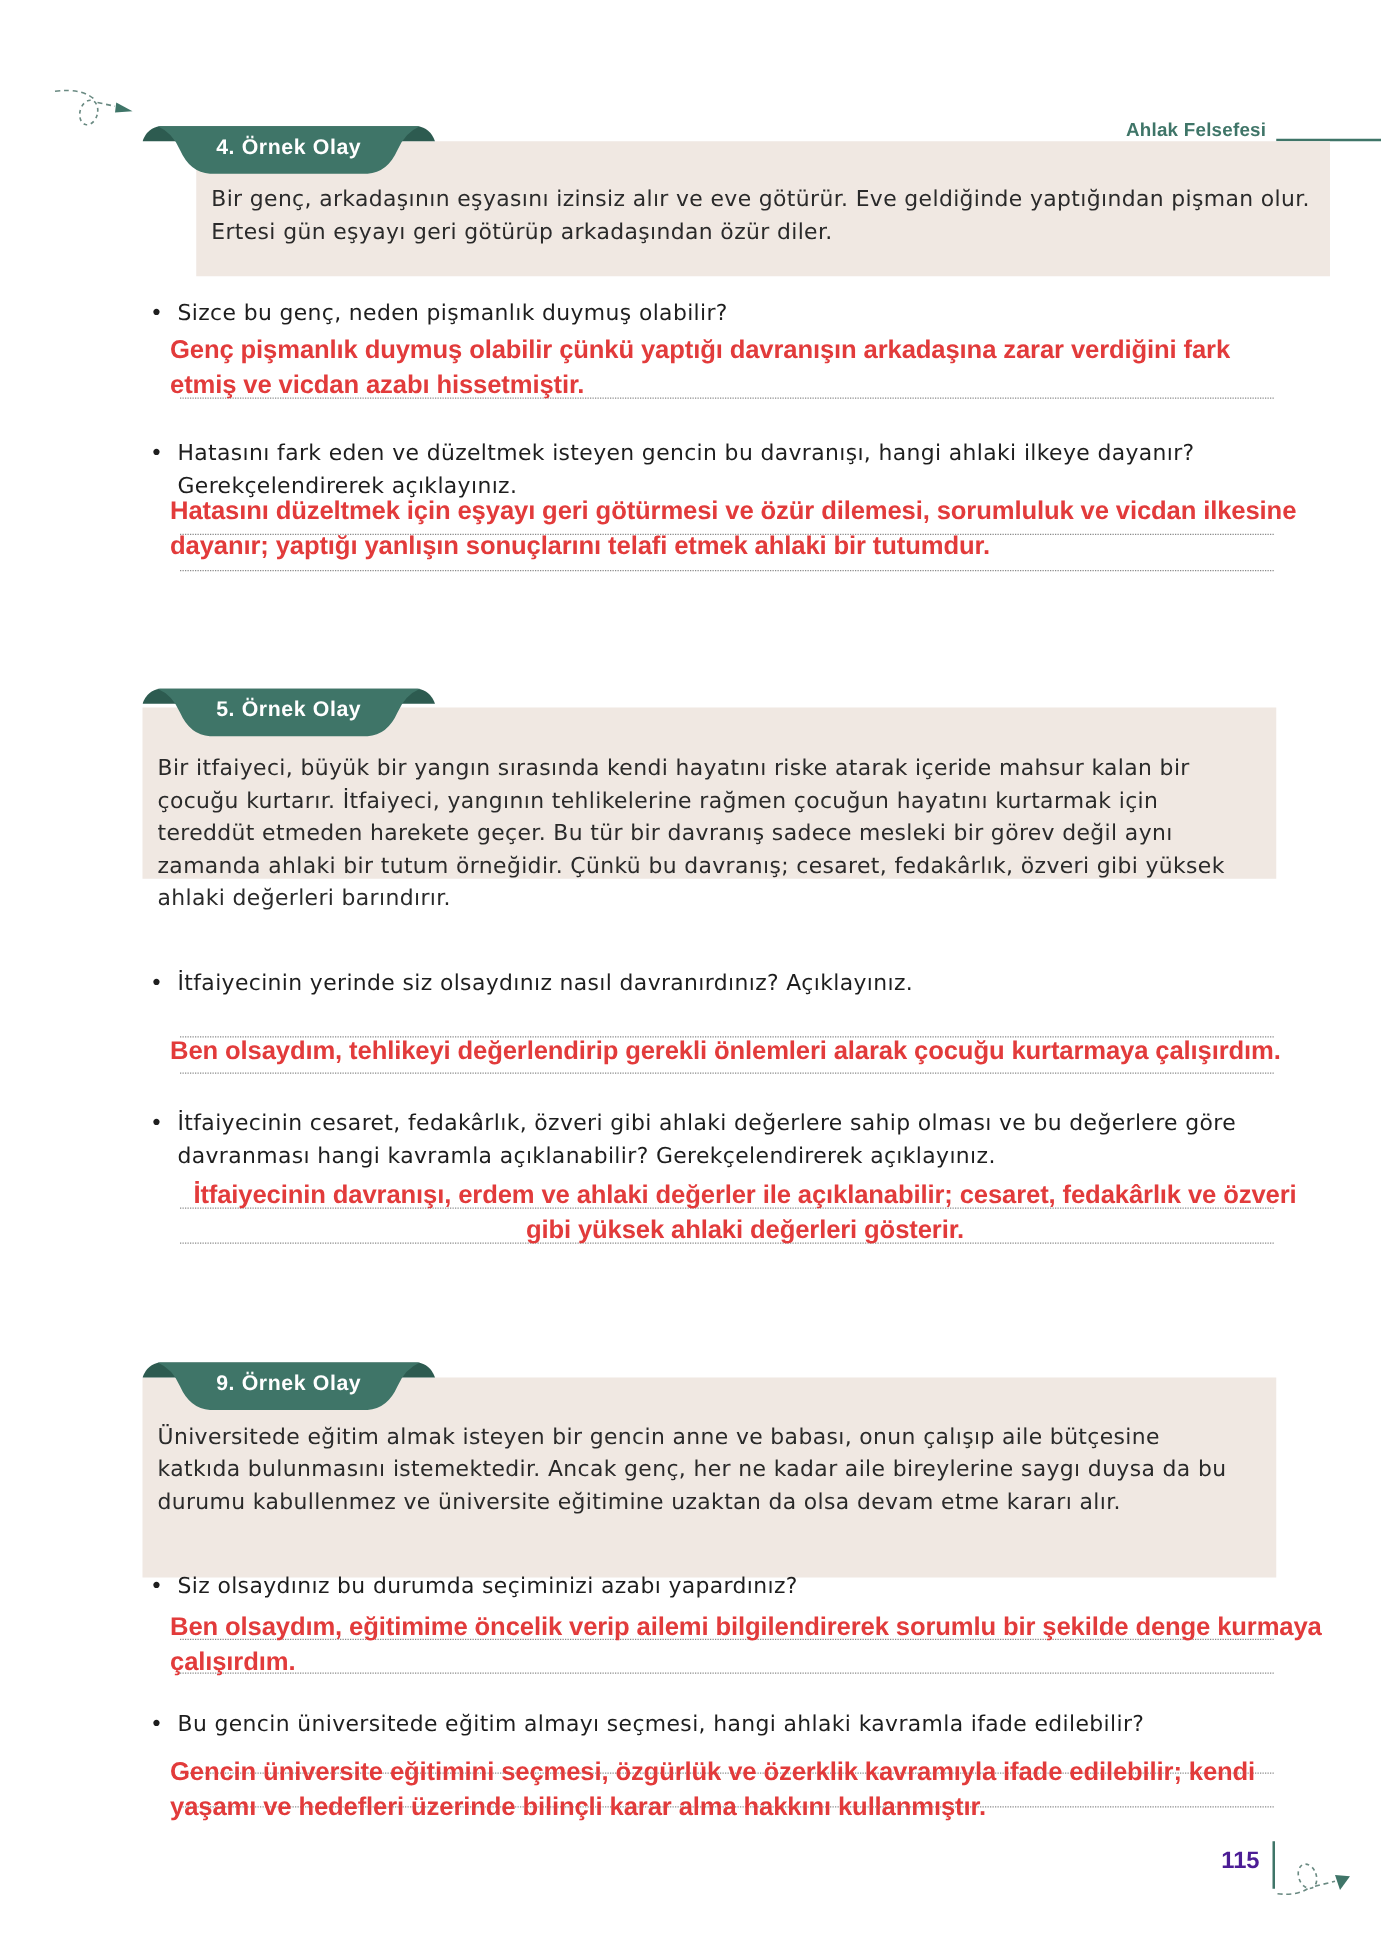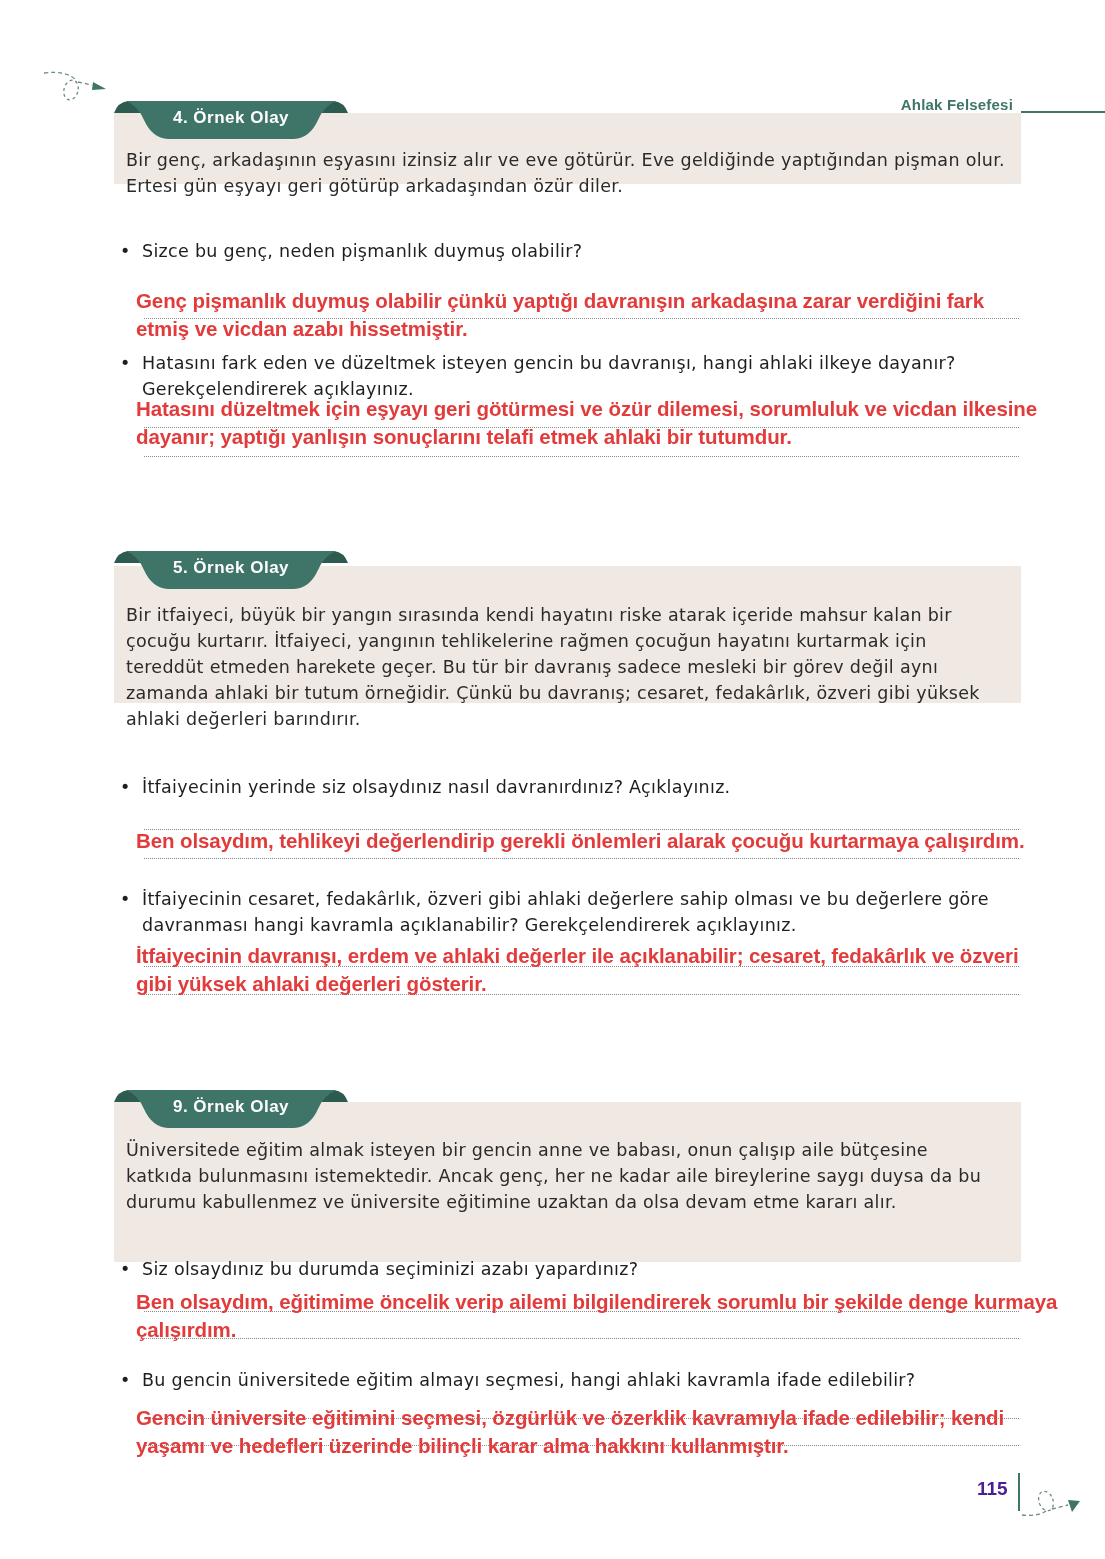--- a/index.html
+++ b/index.html
@@ -36,37 +36,37 @@
   <span class="header-line"></span>
 </div>
 
 <svg class="deco-top" viewBox="0 0 70 40">
   <path d="M4 5 C 20 3, 30 6, 36 12" fill="none" stroke="#6a8a82" stroke-width="1.3" stroke-dasharray="4 3"></path>
   <ellipse cx="31" cy="22" rx="7" ry="10" fill="none" stroke="#6a8a82" stroke-width="1.3" stroke-dasharray="3 3" transform="rotate(15 31 22)"></ellipse>
   <path d="M38 14 L 52 17" fill="none" stroke="#6a8a82" stroke-width="1.3" stroke-dasharray="4 3"></path>
   <polygon points="53,14 66,21 52,22" fill="#3f7568"></polygon>
 </svg>
 
-<div class="case" style="top:113px; height:71px;">
+<div class="case" style="top:113px; height:108px;margin-left:43px;">
   <div class="case-text" style="padding-top:34px;">Bir genç, arkadaşının eşyasını izinsiz alır ve eve götürür. Eve geldiğinde yaptığından pişman olur. Ertesi gün eşyayı geri götürüp arkadaşından özür diler.</div>
 </div>
 <div class="ribbon" style="top:100px;">
   <svg width="234" height="40" viewBox="0 0 234 40">
     <path d="M0 13 Q 4 2 14 1 L 220 1 Q 230 2 234 13 Z" fill="#2d5b50"></path>
     <path d="M12 1 L 222 1 Q 210 6 204 20 Q 196 38 180 39 L 54 39 Q 38 38 30 20 Q 24 6 12 1 Z" fill="#3f7568"></path>
   </svg>
   <span class="ribbon-label">4. Örnek Olay</span>
 </div>
 
 <div class="q" style="top:238px; width:900px;">
   <span class="bullet">•</span>
   <span class="qtext">Sizce bu genç, neden pişmanlık duymuş olabilir?</span>
 </div>
 <div class="dots" style="top:318px;"></div>
-<div class="ans" style="top:287px; width:900px;">Genç pişmanlık duymuş olabilir çünkü yaptığı davranışın arkadaşına zarar verdiğini fark etmiş ve vicdan azabı hissetmiştir.</div>
+<div class="ans" style="top:266px; width:900px;">Genç pişmanlık duymuş olabilir çünkü yaptığı davranışın arkadaşına zarar verdiğini fark etmiş ve vicdan azabı hissetmiştir.</div>
 
 <div class="q" style="top:350px; width:880px;">
   <span class="bullet">•</span>
   <span class="qtext">Hatasını fark eden ve düzeltmek isteyen gencin bu davranışı, hangi ahlaki ilkeye dayanır? Gerekçelendirerek açıklayınız.</span>
 </div>
 <div class="dots" style="top:427px;"></div>
 <div class="dots" style="top:456px;"></div>
 <div class="ans" style="top:395px; width:915px;">Hatasını düzeltmek için eşyayı geri götürmesi ve özür dilemesi, sorumluluk ve vicdan ilkesine dayanır; yaptığı yanlışın sonuçlarını telafi etmek ahlaki bir tutumdur.</div>
 
 <div class="case" style="top:566px; height:137px;">
@@ -87,21 +87,21 @@
 <div class="dots" style="top:829px;"></div>
 <div class="dots" style="top:858px;"></div>
 <div class="ans" style="top:827px; width:890px;">Ben olsaydım, tehlikeyi değerlendirip gerekli önlemleri alarak çocuğu kurtarmaya çalışırdım.</div>
 
 <div class="q" style="top:886px; width:900px;">
   <span class="bullet">•</span>
   <span class="qtext">İtfaiyecinin cesaret, fedakârlık, özveri gibi ahlaki değerlere sahip olması ve bu değerlere göre davranması hangi kavramla açıklanabilir? Gerekçelendirerek açıklayınız.</span>
 </div>
 <div class="dots" style="top:966px;"></div>
 <div class="dots" style="top:994px;"></div>
-<div class="ans" style="top:942px; width:920px;">İtfaiyecinin davranışı, erdem ve ahlaki değerler ile açıklanabilir; cesaret, fedakârlık ve özveri gibi yüksek ahlaki değerleri gösterir.</div>
+<div class="ans" style="top:942px; width:920px;text-align:center;">İtfaiyecinin davranışı, erdem ve ahlaki değerler ile açıklanabilir; cesaret, fedakârlık ve özveri gibi yüksek ahlaki değerleri gösterir.</div>
 
 <div class="case" style="top:1102px; height:160px;">
   <div class="case-text" style="padding-top:35px; width:870px;">Üniversitede eğitim almak isteyen bir gencin anne ve babası, onun çalışıp aile bütçesine katkıda bulunmasını istemektedir. Ancak genç, her ne kadar aile bireylerine saygı duysa da bu durumu kabullenmez ve üniversite eğitimine uzaktan da olsa devam etme kararı alır.</div>
 </div>
 <div class="ribbon" style="top:1089px;">
   <svg width="234" height="40" viewBox="0 0 234 40">
     <path d="M0 13 Q 4 2 14 1 L 220 1 Q 230 2 234 13 Z" fill="#2d5b50"></path>
     <path d="M12 1 L 222 1 Q 210 6 204 20 Q 196 38 180 39 L 54 39 Q 38 38 30 20 Q 24 6 12 1 Z" fill="#3f7568"></path>
   </svg>
   <span class="ribbon-label">9. Örnek Olay</span>

